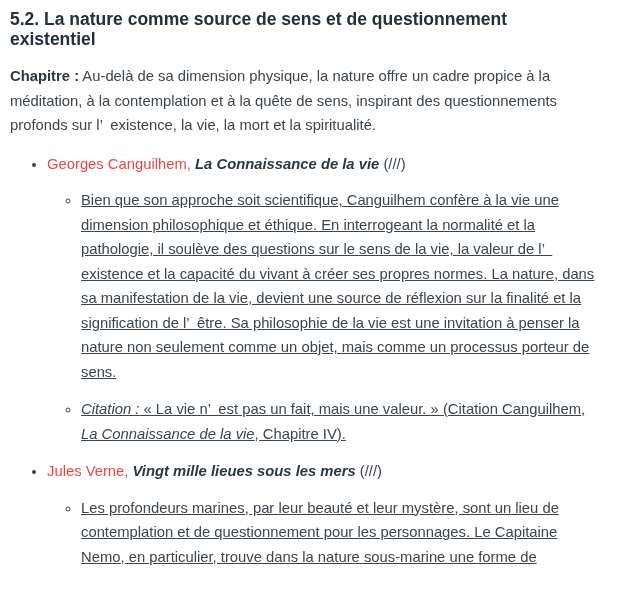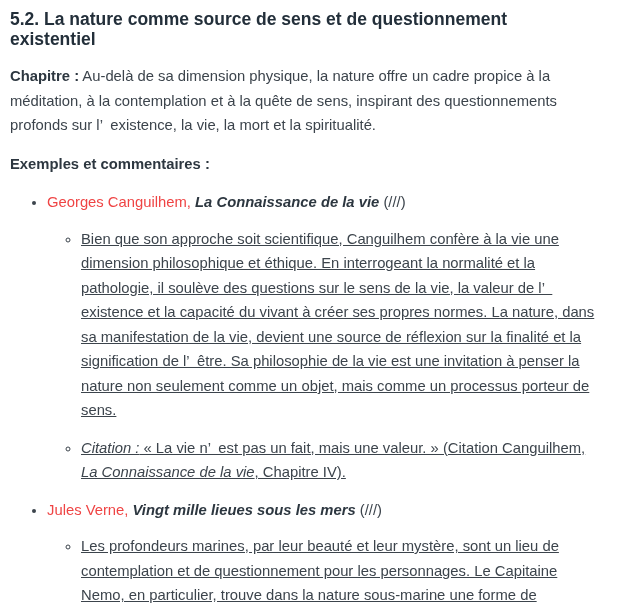--- a/index.html
+++ b/index.html
@@ -69,21 +69,20 @@
 <body>
 
 <div class="page">
 
   <h2 class="section-heading">5.2. La nature comme source de sens et de questionnement existentiel</h2>
 
   <p>
     <strong class="bold-label">Chapitre :</strong><span> Au-delà de sa dimension physique, la nature offre un cadre propice à la méditation, à la contemplation et à la quête de sens, inspirant des questionnements profonds sur l’ existence, la vie, la mort et la spiritualité.</span>
   </p>
 
-  <p class="examples-heading">Exemples et commentaires :</p>
 
   <ul class="lvl1">
 
     <li>
       <span class="author-run">Georges Canguilhem, </span><span class="work-title-bold">La Connaissance de la vie</span><span> (///)</span>
       <ul class="lvl2">
         <li>
           <span>Bien que son approche soit scientifique, Canguilhem confère à la vie une dimension philosophique et éthique. En interrogeant la normalité et la pathologie, il soulève des questions sur le sens de la vie, la valeur de l’ existence et la capacité du vivant à créer ses propres normes. La nature, dans sa manifestation de la vie, devient une source de réflexion sur la finalité et la signification de l’ être. Sa philosophie de la vie est une invitation à penser la nature non seulement comme un objet, mais comme un processus porteur de sens.</span>
         </li>
         <li>

